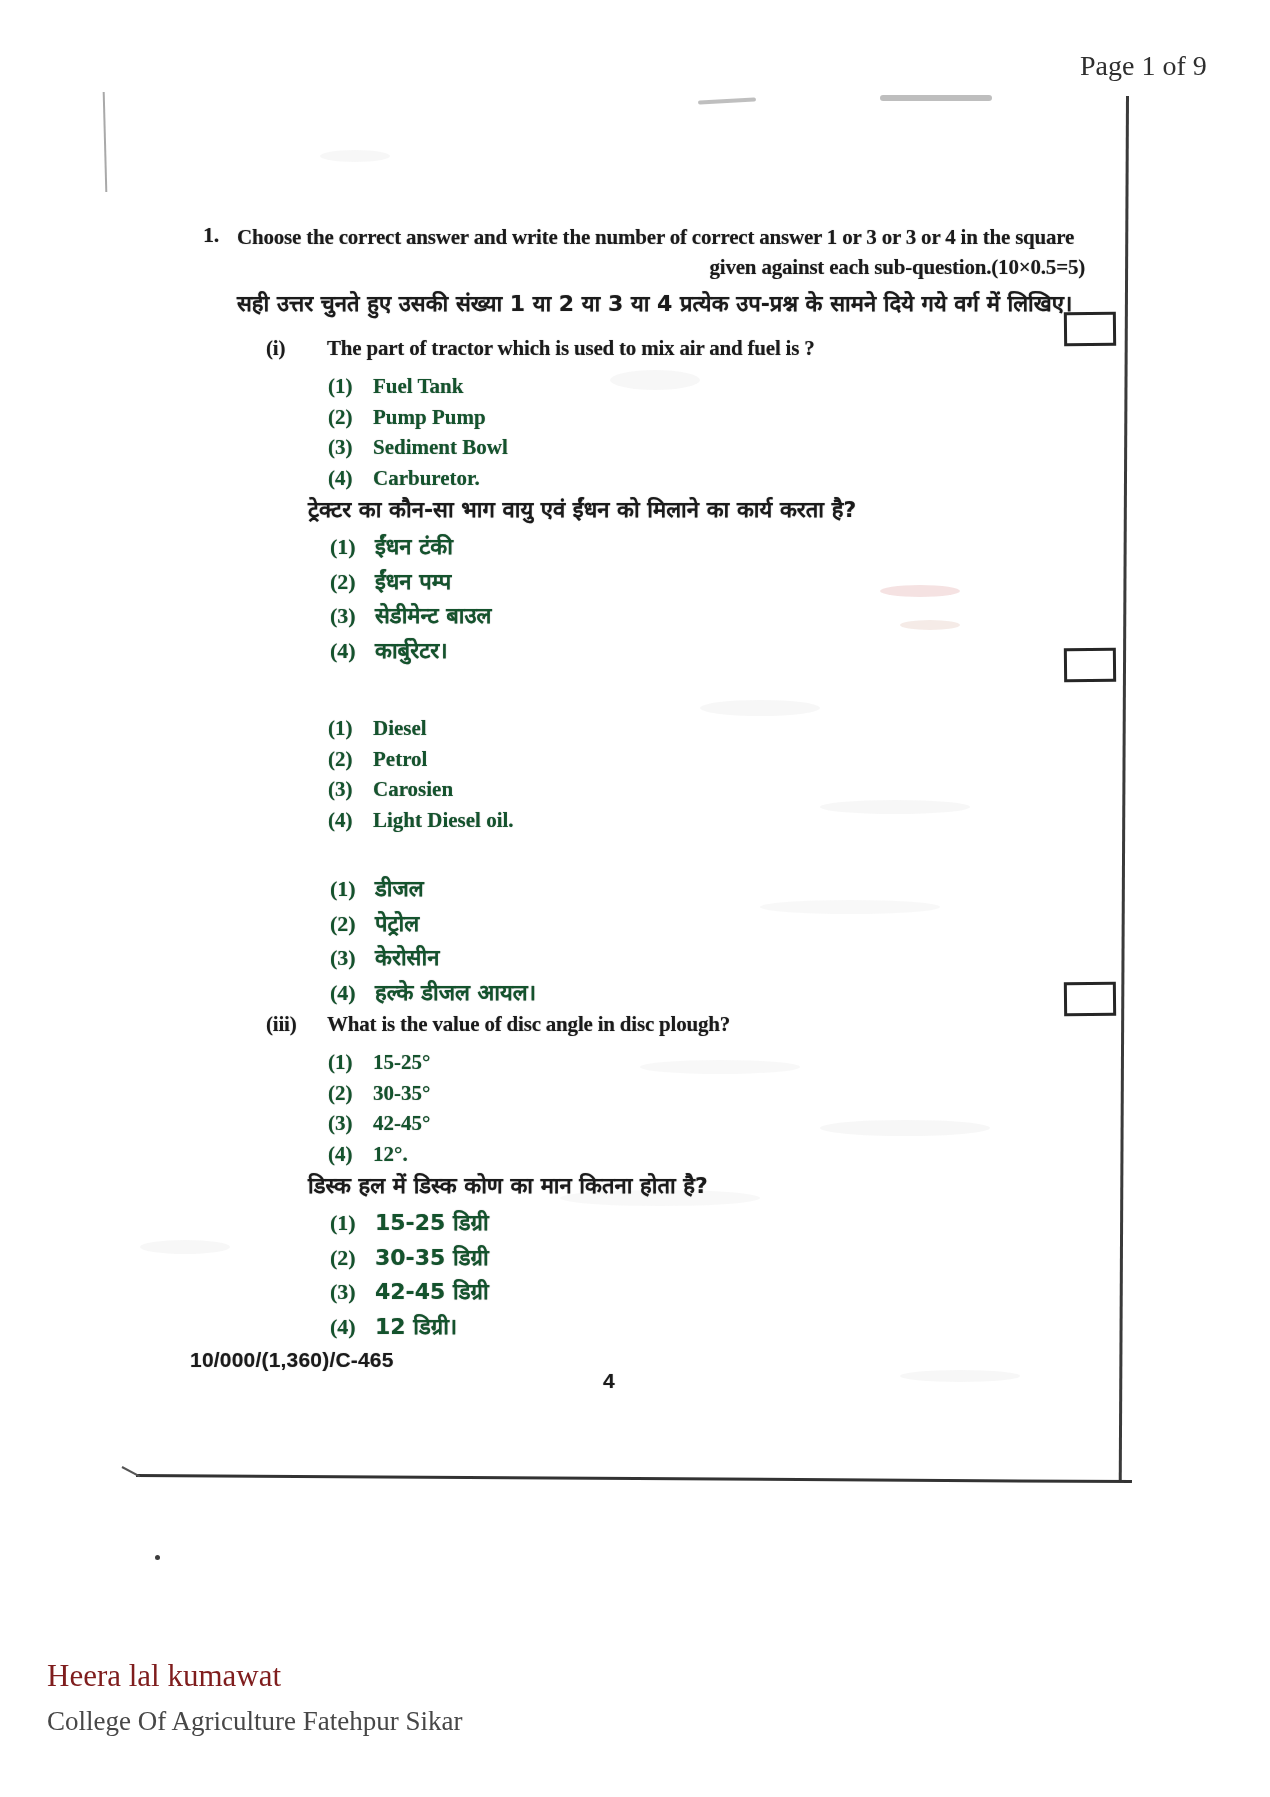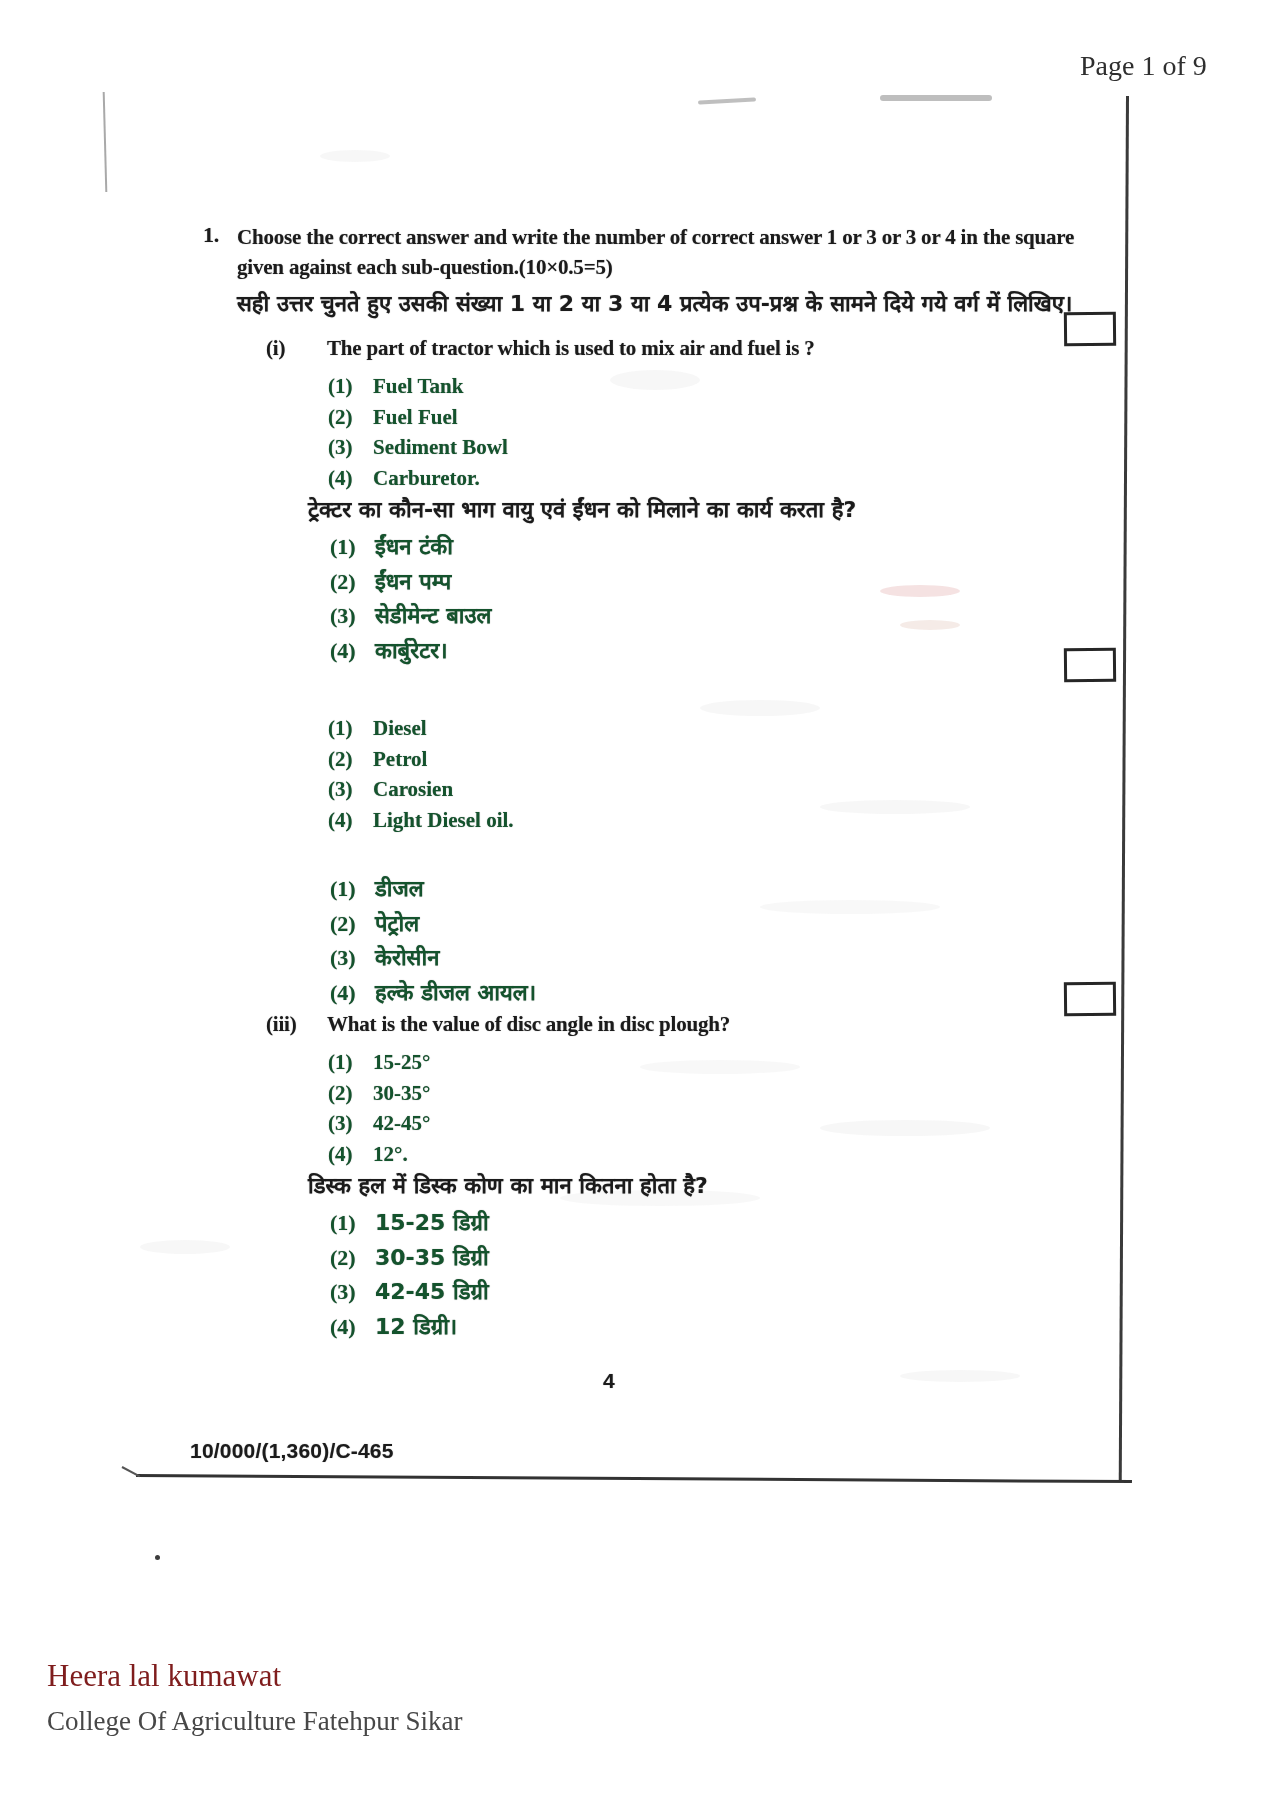--- a/index.html
+++ b/index.html
@@ -16,21 +16,21 @@
     white-space:nowrap;
     font-weight:bold;
     color:#1b1b1b;
     text-shadow:0 0 1px rgba(25,25,25,.45);
   }
   .en{font-family:"Liberation Serif", serif;font-size:21px;letter-spacing:-0.2px;}
   .hi{font-family:"DejaVu Sans", sans-serif;font-size:22px;letter-spacing:0;}
   
   #q1-number{left:203px;top:222px;font-size:22px;}
   #instr{left:237px;top:222px;width:848px;line-height:30px;}
-  #instr .row2{display:flex;justify-content:flex-start;}
+  #instr .row2{display:flex;justify-content:flex-end;}
   #instr-hi{left:237px;top:287px;font-size:22px;}
   
   .subq{position:absolute;left:0;top:0;width:1170px;height:10px;}
   #sq1{top:336px;} #sq2{top:678px;} #sq3{top:1012px;}
   .qrow{left:266px;top:0;}
   .qrow .label{display:inline-block;width:61px;}
   .opts-en{position:absolute;left:328px;top:38px;}
   .opts-hi{position:absolute;left:330px;top:194px;}
   .opt{white-space:nowrap;font-weight:bold;color:#14532d;text-shadow:0 0 1px rgba(25,25,25,.45);}
   .opt-en{height:30.5px;font-family:"Liberation Serif", serif;font-size:21px;}
@@ -38,21 +38,21 @@
   .opt .num{display:inline-block;width:45px;font-family:"Liberation Serif", serif;}
   .qhi{left:308px;top:157px;}
   
   .ansbox{
     position:absolute;left:1064px;width:46px;height:28px;
     border:3px solid #262626;background:rgba(255,255,255,.5);
     transform:rotate(-0.6deg);
   }
   #box1{top:312px;} #box2{top:648px;} #box3{top:982px;}
   
-  #print-code{left:190px;top:1439px;font-family:"Liberation Sans", sans-serif;font-size:21px;letter-spacing:0.2px;}
+  #print-code{left:190px;top:1348px;font-family:"Liberation Sans", sans-serif;font-size:21px;letter-spacing:0.2px;}
   #page-num{left:603px;top:1369px;font-family:"Liberation Sans", sans-serif;font-size:21px;}
   
   #page-indicator{
     left:1080px;top:50px;
     font-family:"Liberation Serif", serif;
     font-size:28px;font-weight:normal;color:#2f2f2f;
     text-shadow:none;
   }
   
   #credit-name{left:47px;top:1658px;font-family:"Liberation Serif", serif;font-size:31px;font-weight:normal;color:#7f1d1d;text-shadow:none;}
@@ -103,21 +103,21 @@
   </div>
 </div>
 <div class="line hi" id="instr-hi">सही उत्तर चुनते हुए उसकी संख्या 1 या 2 या 3 या 4 प्रत्येक उप-प्रश्न के सामने दिये गये वर्ग में लिखिए।</div>
 
 <div class="subq" id="sq1">
   <div class="line en qrow">
     <span class="label">(i)</span><span>The part of tractor which is used to mix air and fuel is ?</span>
   </div>
   <div class="opts-en">
     <div class="opt opt-en"><span class="num">(1)</span><span>Fuel Tank</span></div>
-    <div class="opt opt-en"><span class="num">(2)</span><span>Fuel Fuel</span></div>
+    <div class="opt opt-en"><span class="num">(2)</span><span>Pump Pump</span></div>
     <div class="opt opt-en"><span class="num">(3)</span><span>Sediment Bowl</span></div>
     <div class="opt opt-en"><span class="num">(4)</span><span>Carburetor.</span></div>
   </div>
   <div class="line hi qhi">ट्रेक्टर का कौन-सा भाग वायु एवं ईंधन को मिलाने का कार्य करता है?</div>
   <div class="opts-hi">
     <div class="opt opt-hi"><span class="num">(1)</span><span>ईंधन टंकी</span></div>
     <div class="opt opt-hi"><span class="num">(2)</span><span>ईंधन पम्प</span></div>
     <div class="opt opt-hi"><span class="num">(3)</span><span>सेडीमेन्ट बाउल</span></div>
     <div class="opt opt-hi"><span class="num">(4)</span><span>कार्बुरेटर।</span></div>
   </div>

